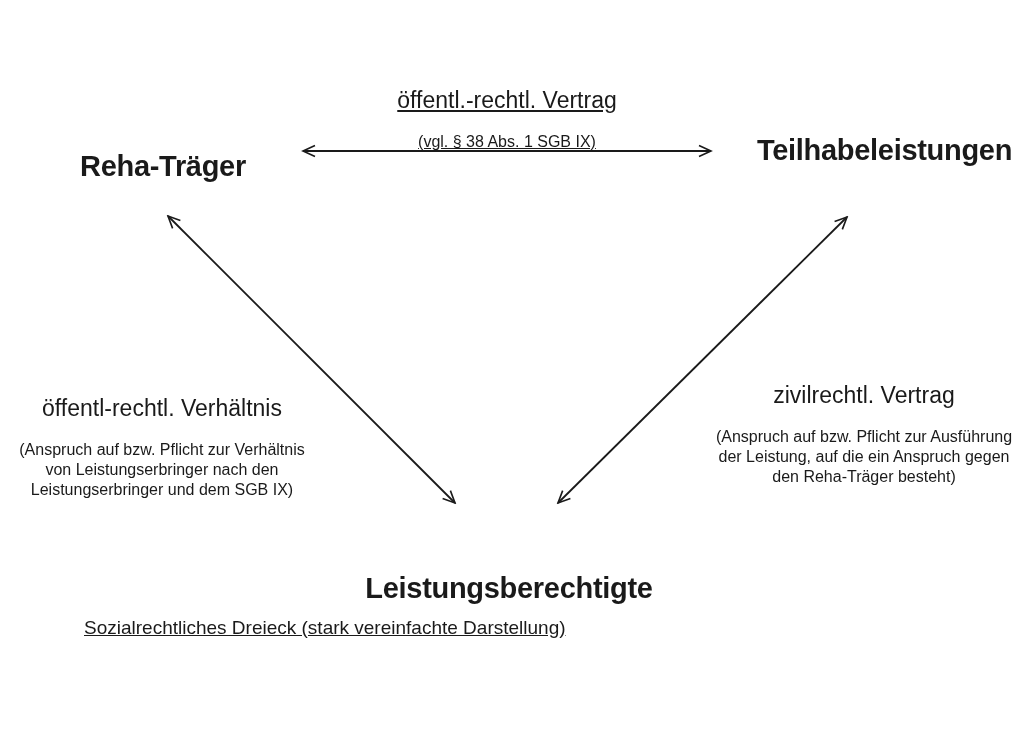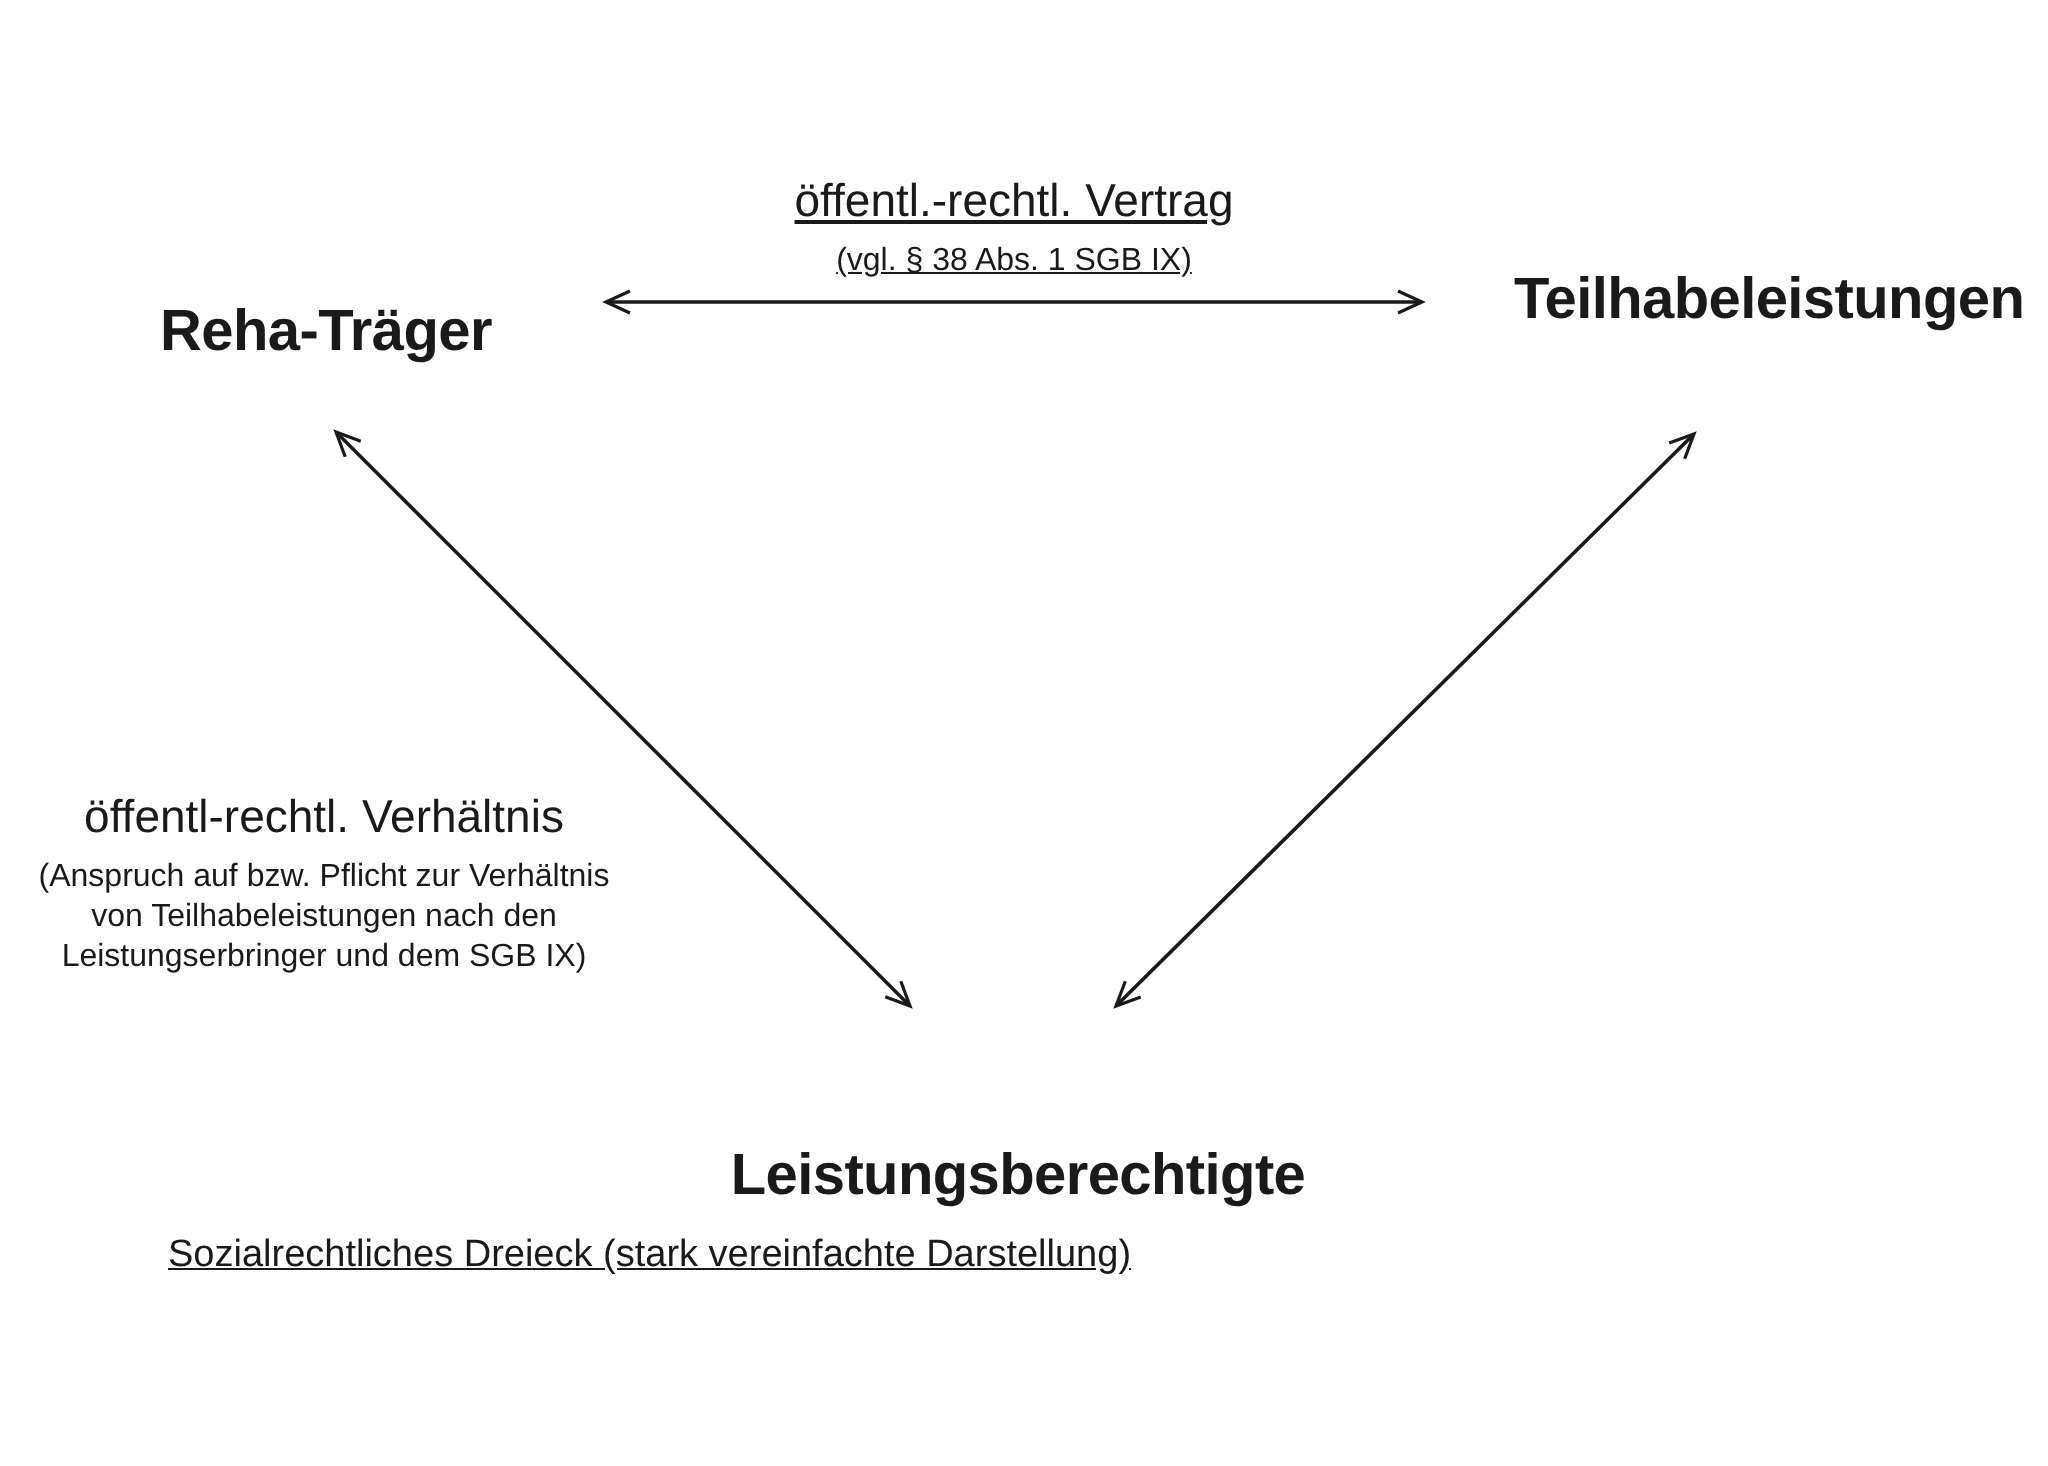--- a/index.html
+++ b/index.html
@@ -44,21 +44,21 @@
   .edge-title {
     font-size: 23px;
     line-height: 29px;
     font-weight: 400;
   }
   .edge-note {
     font-size: 16px;
     line-height: 20px;
     font-weight: 400;
   }
-  .edge-note.first { margin-top: 6px; }
+  .edge-note.first { margin-top: 17px; }
 
   .caption {
     left: 84px;
     top: 617px;
     font-size: 19px;
     line-height: 22px;
     white-space: nowrap;
     text-decoration: underline;
   }
 </style>
@@ -85,20 +85,26 @@
   <div class="abs node-title node-bottom">Leistungsberechtigte</div>
 
   <div class="abs edge-block edge-top">
     <div class="edge-title">öffentl.-rechtl. Vertrag</div>
     <div class="edge-note first">(vgl. § 38 Abs. 1 SGB IX)</div>
   </div>
 
   <div class="abs edge-block edge-left">
     <div class="edge-title">öffentl-rechtl. Verhältnis</div>
     <div class="edge-note first">(Anspruch auf bzw. Pflicht zur Verhältnis</div>
-    <div class="edge-note">von Teilhabeleistungen nach den</div>
+    <div class="edge-note">von Leistungserbringer nach den</div>
     <div class="edge-note">Leistungserbringer und dem SGB IX)</div>
   </div>
 
+  <div class="abs edge-block edge-right">
+    <div class="edge-title">zivilrechtl. Vertrag</div>
+    <div class="edge-note first">(Anspruch auf bzw. Pflicht zur Ausführung</div>
+    <div class="edge-note">der Leistung, auf die ein Anspruch gegen</div>
+    <div class="edge-note">den Reha-Träger besteht)</div>
+  </div>
 
   <div class="abs caption">Sozialrechtliches Dreieck (stark vereinfachte Darstellung)</div>
 
 </div>
 
 </body></html>

